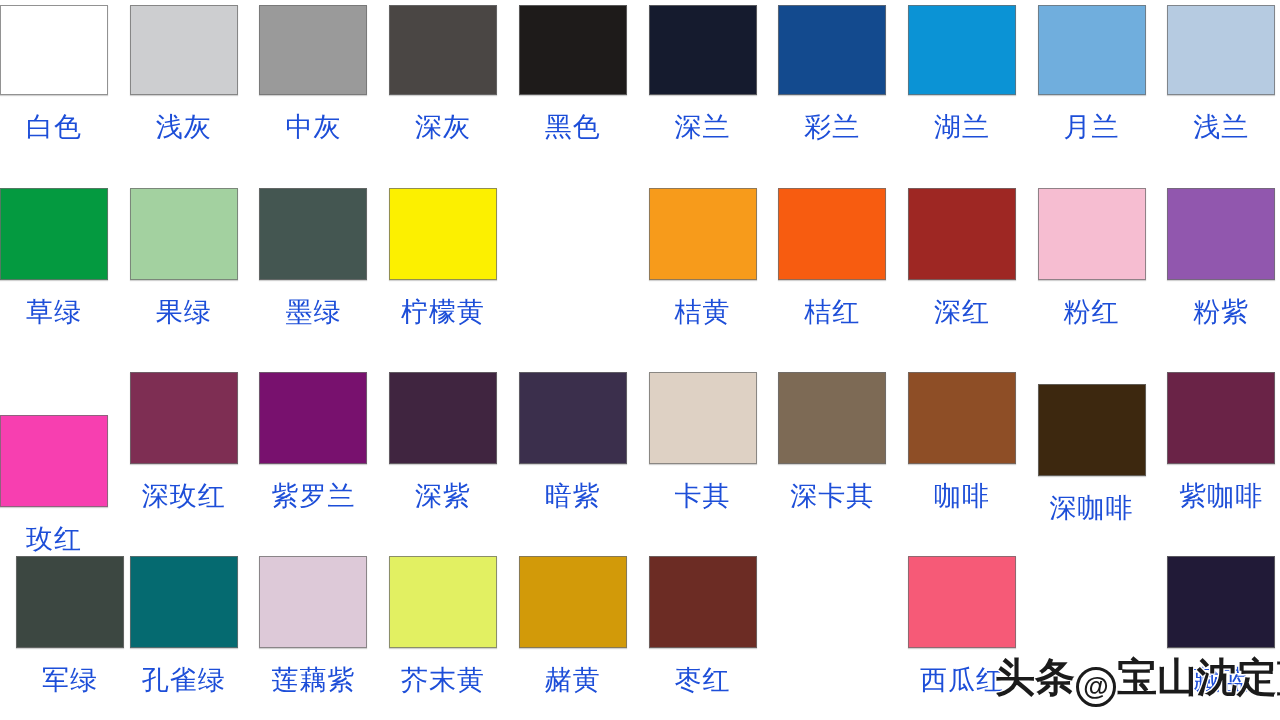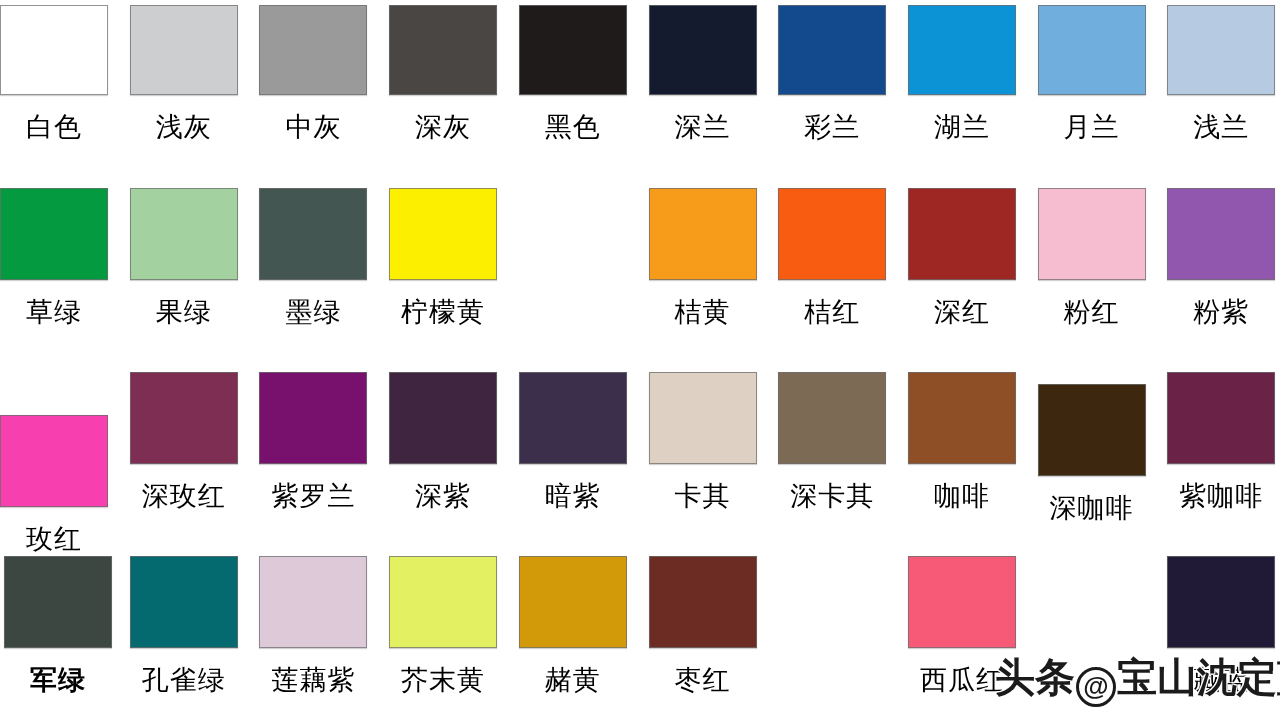--- a/index.html
+++ b/index.html
@@ -40,21 +40,21 @@
     box-sizing: border-box;
     border: 1px solid rgba(110, 110, 110, 0.75);
     box-shadow: 0 1px 1px rgba(0, 0, 0, 0.18);
   }
 
   .swatch-label {
     margin-top: 17px;
     text-align: center;
     font-size: 27px;
     line-height: 30px;
-    color: #000000;
+    color: #1d4ed8;
     letter-spacing: 1px;
     white-space: nowrap;
     font-family: "Liberation Serif", "DejaVu Serif", serif;
   }
 
   
   .row-0 .swatch-box { height: 90px; }
 
   .watermark {
     position: absolute;
@@ -213,21 +213,21 @@
       <div class="swatch-cell" style="left: 1037.6px; margin-top: 12px;">
         <div class="swatch-box" style="background-color: rgb(61, 40, 15);"></div>
         <div class="swatch-label">深咖啡</div>
       </div>
       <div class="swatch-cell" style="left: 1167.3px;">
         <div class="swatch-box" style="background-color: rgb(106, 35, 71);"></div>
         <div class="swatch-label">紫咖啡</div>
       </div>
     </div>
     <div class="chart-row row-3" style="position: absolute; left: 0px; top: 556px;">
-      <div class="swatch-cell" style="left: 4px; font-weight: bold;">
+      <div class="swatch-cell" style="left: 16px;">
         <div class="swatch-box" style="background-color: rgb(60, 71, 65);"></div>
         <div class="swatch-label">军绿</div>
       </div>
       <div class="swatch-cell" style="left: 129.7px;">
         <div class="swatch-box" style="background-color: rgb(5, 106, 112);"></div>
         <div class="swatch-label">孔雀绿</div>
       </div>
       <div class="swatch-cell" style="left: 259.4px;">
         <div class="swatch-box" style="background-color: rgb(221, 201, 216);"></div>
         <div class="swatch-label">莲藕紫</div>

